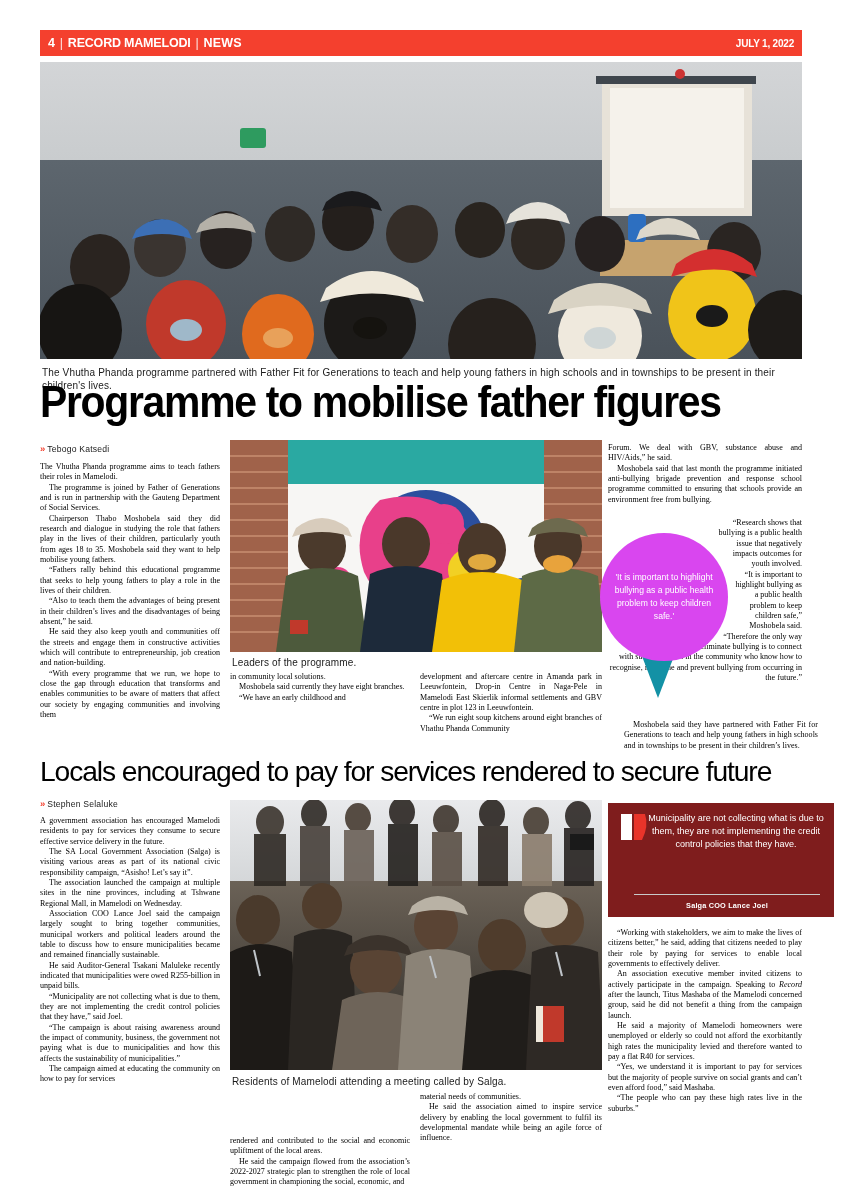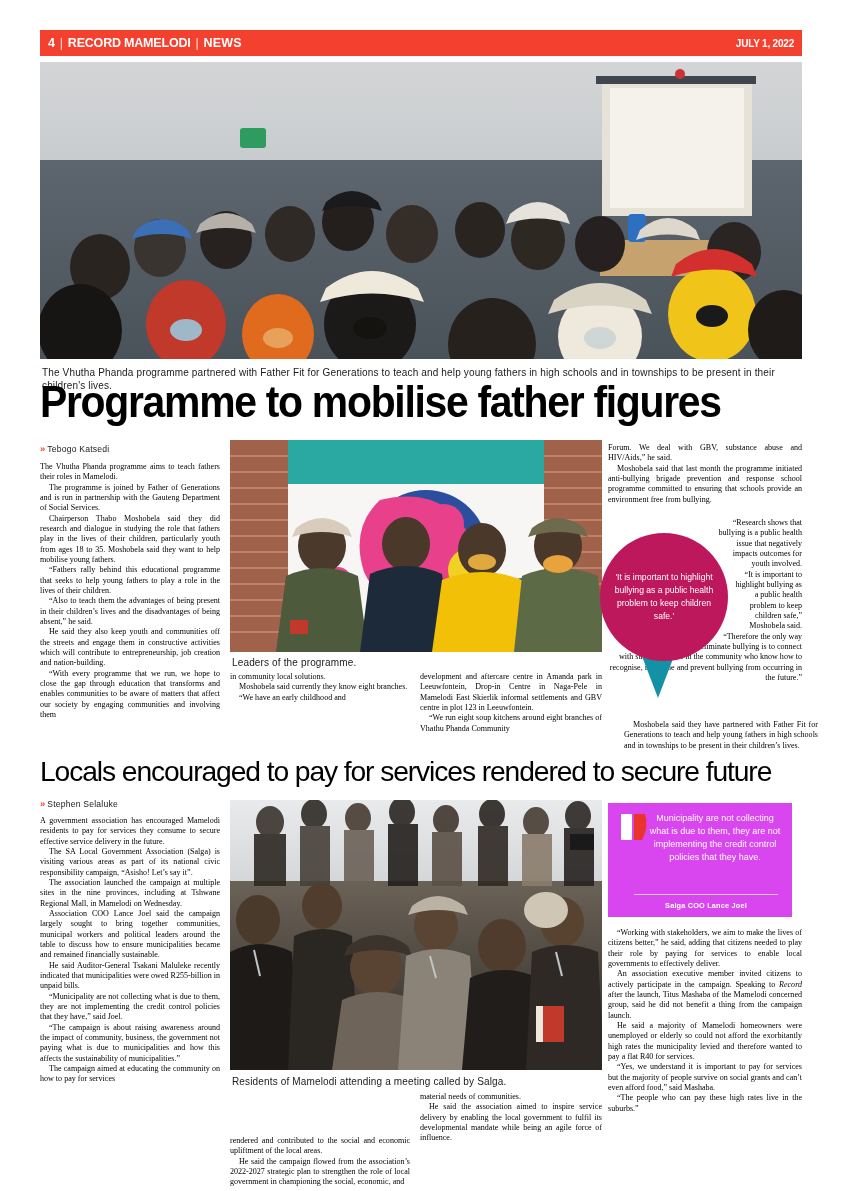--- a/index.html
+++ b/index.html
@@ -70,32 +70,32 @@
   .col{position:absolute;font-family:"Liberation Serif",serif;
     font-size:8.05px;line-height:1.285;color:#000;text-align:justify;
     -webkit-hyphens:none;hyphens:none;}
   .col p{margin:0;text-indent:9px;}
   .col p.noind{text-indent:0;}
   .col p i{font-style:italic;}
 
   
   #bubble-wrap{position:absolute;left:600px;top:533px;width:128px;height:165px;}
   #bubble{position:absolute;left:0;top:0;width:128px;height:128px;
-    background:#be185d;border-radius:50%;
+    background:#d946ef;border-radius:50%;
     display:flex;align-items:center;justify-content:center;}
   #bubble .btxt{font-family:"Liberation Sans",sans-serif;
     font-size:8.6px;line-height:1.52;color:#fff;text-align:center;
     padding:0 9px;}
   #bubble-tail{position:absolute;left:40px;top:118px;width:0;height:0;
     border-left:18px solid transparent;border-right:18px solid transparent;
     border-top:47px solid #1391a5;}
 
   
-  #quotebox{position:absolute;left:608px;top:803px;width:184px;height:114px;
-    background:#d946ef;box-sizing:border-box;padding:9px 10px 6px 10px;}
+  #quotebox{position:absolute;left:608px;top:803px;width:226px;height:114px;
+    background:#7f1d1d;box-sizing:border-box;padding:9px 10px 6px 10px;}
   #quotebox .qmark{position:absolute;left:11px;top:9px;width:34px;height:30px;}
   #quotebox .qtxt{font-family:"Liberation Sans",sans-serif;font-size:9px;
     line-height:1.45;color:#fff;text-align:center;padding-left:30px;}
   #quotebox .qrule{position:absolute;left:26px;right:14px;bottom:22px;
     height:1px;background:#c9c9c9;}
   #quotebox .qattr{position:absolute;left:0;right:0;bottom:7px;
     font-family:"Liberation Sans",sans-serif;font-weight:bold;font-size:7.3px;
     color:#fff;text-align:center;letter-spacing:.2px;padding-left:12px;}
 </style>
 </head>
@@ -249,21 +249,21 @@
       <ellipse cx="328" cy="106" rx="24" ry="27" fill="#4a382a"></ellipse>
       <path d="M302 88 q26 -20 52 0 l4 9 q-30 -10 -60 0z" fill="#6d6a4e"></path>
       <path d="M292 136 q36 -16 76 0 l8 76 l-92 0z" fill="#5d6a46"></path>
       <ellipse cx="328" cy="124" rx="15" ry="9" fill="#e8a33c"></ellipse>
     </svg>
   </div>
   <div class="caption" style="left:232px;top:657px;width:370px;">Leaders of the programme.</div>
 
   <div class="col" id="a1c2" style="left:230px;top:672px;width:180px;">
       <p class="noind">in community local solutions.</p>
-      <p class="">Moshobela said currently they know eight branches.</p>
+      <p class="">Moshobela said currently they have eight branches.</p>
       <p class="">“We have an early childhood and</p>
     </div>
   <div class="col" id="a1c3" style="left:420px;top:672px;width:182px;">
       <p class="noind">development and aftercare centre in Amanda park in Leeuwfontein, Drop-in Centre in Naga-Pele in Mamelodi East Skierlik informal settlements and GBV centre in plot 123 in Leeuwfontein.</p>
       <p class="">“We run eight soup kitchens around eight branches of Vhathu Phanda Community</p>
     </div>
 
   <div class="col" id="a1c4a" style="left:608px;top:443px;width:194px;">
       <p class="noind">Forum. We deal with GBV, substance abuse and HIV/Aids,” he said.</p>
       <p class="">Moshobela said that last month the programme initiated anti-bullying brigade prevention and response school programme committed to ensuring that schools provide an environment free from bullying.</p>

